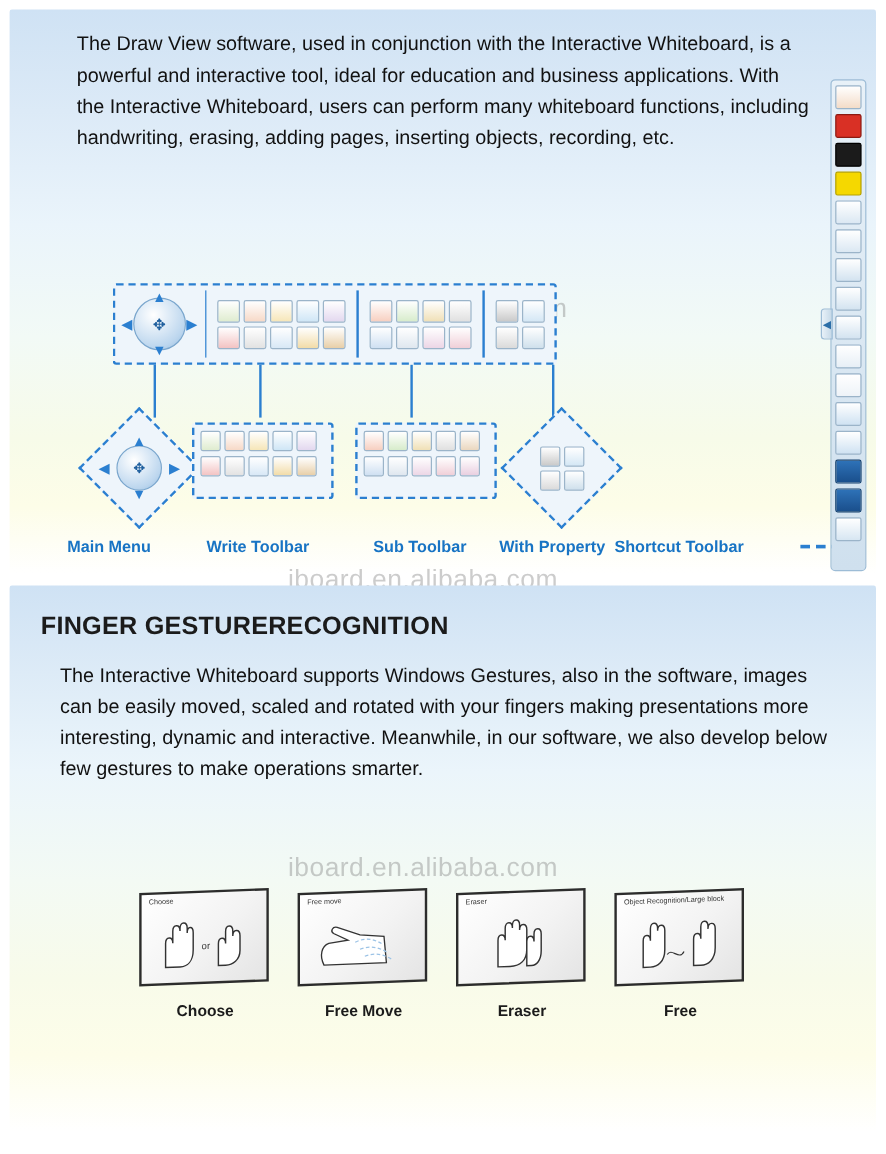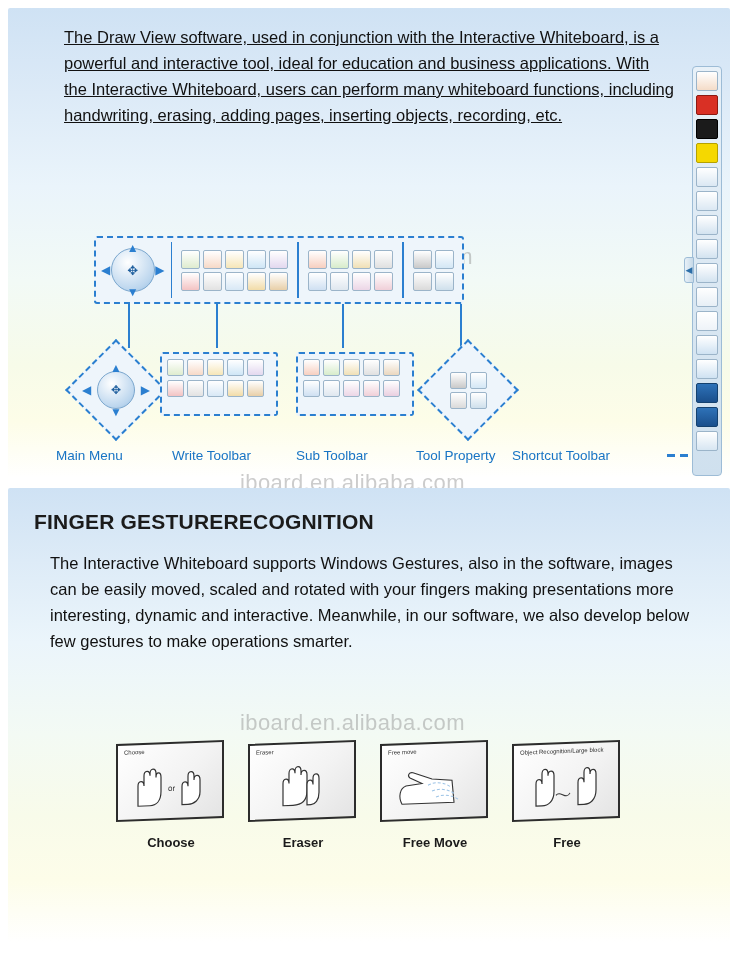--- a/index.html
+++ b/index.html
@@ -33,21 +33,21 @@
     color: #1b1b1b;
     letter-spacing: 0.2px;
     padding: 22px 0 0 26px;
   }
   .sec-body {
     font-size: 16.5px;
     line-height: 26px;
     color: #111;
     padding: 14px 44px 0 56px;
   }
-  .sec1 .sec-body { padding: 16px 56px 0 56px; text-decoration: underline; }
+  .sec1 .sec-body { padding: 16px 56px 0 56px; }
 
   
   .wm {
     position: absolute;
     font-size: 22px;
     color: rgba(120,120,120,0.38);
     letter-spacing: .4px;
     pointer-events: none;
     white-space: nowrap;
     font-family: "Liberation Sans", sans-serif;
@@ -102,21 +102,21 @@
   .arrow.lf { left: 2px; top: 50%; transform: translateY(-50%); }
   .arrow.rt { right: 2px; top: 50%; transform: translateY(-50%); }
 
   
   .line { position: absolute; background: #2b7fd0; }
 
   
   .callout { position: absolute; }
   .cl-label {
     position: absolute;
-    font-size: 13.5px; font-weight: normal; color: #1874c4;
+    font-size: 13.5px; font-weight: bold; color: #1874c4;
     white-space: nowrap;
   }
 
   .diamond {
     width: 72px; height: 72px;
     border: 2px dashed #2b7fd0;
     background: #eef5fb;
     transform: rotate(45deg);
     position: absolute;
   }
@@ -311,22 +311,22 @@
             <div class="tb-row">
               <span class="ic sm" style="background:linear-gradient(180deg,#fff,#dadada)"></span>
               <span class="ic sm" style="background:linear-gradient(180deg,#fff,#cfe0ec)"></span>
             </div>
           </div>
         </div>
       </div>
 
       <div class="cl-label" style="left:48px; top:222px;">Main Menu</div>
       <div class="cl-label" style="left:164px; top:222px;">Write Toolbar</div>
-      <div class="cl-label" style="left:288px; top:222px;">Sub Toolbar</div>
-      <div class="cl-label" style="left:408px; top:222px;">Tool Property</div>
+      <div class="cl-label" style="left:303px; top:222px;">Sub Toolbar</div>
+      <div class="cl-label" style="left:408px; top:222px;">With Property</div>
       <div class="cl-label" style="left:504px; top:222px;">Shortcut Toolbar</div>
       <div class="line" style="left:659px; top:228px; width:8px; height:3px;"></div>
       <div class="line" style="left:672px; top:228px; width:8px; height:3px;"></div>
       <div class="line" style="left:685px; top:228px; width:8px; height:3px;"></div>
     </div>
 
     <div class="vtool">
       <div class="vtool-handle">◀</div>
       <span class="ic" style="background:linear-gradient(180deg,#fff,#f4dcc8)"></span>
       <span class="ic" style="background:#d93025;border-color:#8c1a12"></span>
@@ -369,44 +369,44 @@
         </svg>
       </div>
       <div class="glabel">
         <span>Choose</span>
         <span class="second"></span>
       </div>
     </div>
 
     <div class="gcard">
       <div class="gbox">
-        <span class="gtitle">Eraser</span>
-        <svg class="ghand" width="70" height="46" viewBox="0 0 70 46">
-          <path d="M16 44 L16 22 C16 16 22 16 22 22 L22 12 C22 6 28 6 28 12 L28 10 C28 4 34 4 34 10 L34 14 C34 8 40 8 40 14 L40 30 C40 40 34 44 26 44 Z" fill="#fff" stroke="#333" stroke-width="1.2"></path>
-          <path d="M40 44 L40 24 C40 18 46 18 46 24 L46 18 C46 12 52 12 52 18 L52 32 C52 40 48 44 44 44 Z" fill="#fff" stroke="#333" stroke-width="1.2"></path>
-        </svg>
-      </div>
-      <div class="glabel">
-        <span>Eraser</span>
-        <span class="second"></span>
-      </div>
-    </div>
-
-    <div class="gcard">
-      <div class="gbox">
         <span class="gtitle">Free move</span>
         <svg class="ghand" width="84" height="46" viewBox="0 0 84 46">
           <path d="M10 42 C6 34 8 26 14 24 L30 22 L18 16 C15 14 17 10 21 11 L40 18 L60 20 L62 42 Z" fill="#fff" stroke="#333" stroke-width="1.1"></path>
           <path d="M36 24 C44 20 52 22 58 26" stroke="#9cc3e6" stroke-width="1" fill="none" stroke-dasharray="3 2"></path>
           <path d="M40 30 C48 27 56 29 62 33" stroke="#9cc3e6" stroke-width="1" fill="none" stroke-dasharray="3 2"></path>
           <path d="M44 36 C52 33 60 35 66 39" stroke="#9cc3e6" stroke-width="1" fill="none" stroke-dasharray="3 2"></path>
         </svg>
       </div>
       <div class="glabel">
         <span>Free Move</span>
+        <span class="second"></span>
+      </div>
+    </div>
+
+    <div class="gcard">
+      <div class="gbox">
+        <span class="gtitle">Eraser</span>
+        <svg class="ghand" width="70" height="46" viewBox="0 0 70 46">
+          <path d="M16 44 L16 22 C16 16 22 16 22 22 L22 12 C22 6 28 6 28 12 L28 10 C28 4 34 4 34 10 L34 14 C34 8 40 8 40 14 L40 30 C40 40 34 44 26 44 Z" fill="#fff" stroke="#333" stroke-width="1.2"></path>
+          <path d="M40 44 L40 24 C40 18 46 18 46 24 L46 18 C46 12 52 12 52 18 L52 32 C52 40 48 44 44 44 Z" fill="#fff" stroke="#333" stroke-width="1.2"></path>
+        </svg>
+      </div>
+      <div class="glabel">
+        <span>Eraser</span>
         <span class="second"></span>
       </div>
     </div>
 
     <div class="gcard">
       <div class="gbox">
         <span class="gtitle">Object Recognition/Large block</span>
         <svg class="ghand" width="80" height="46" viewBox="0 0 80 46">
           <path d="M10 44 L10 22 C10 16 16 16 16 22 L16 12 C16 6 22 6 22 12 L22 14 C22 8 28 8 28 14 L28 30 C28 40 22 44 16 44 Z" fill="#fff" stroke="#333" stroke-width="1.2"></path>
           <path d="M52 44 L52 22 C52 16 58 16 58 22 L58 12 C58 6 64 6 64 12 L64 14 C64 8 70 8 70 14 L70 30 C70 40 64 44 58 44 Z" fill="#fff" stroke="#333" stroke-width="1.2"></path>

